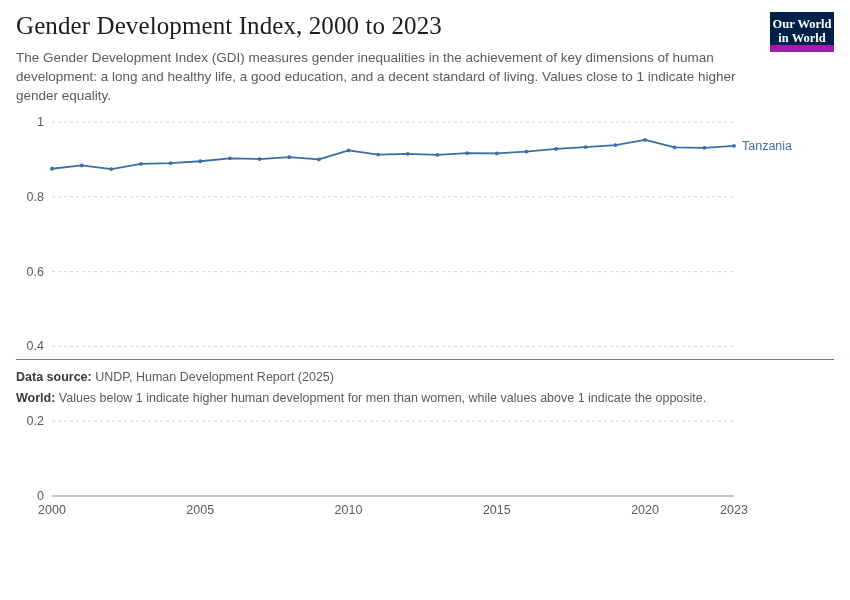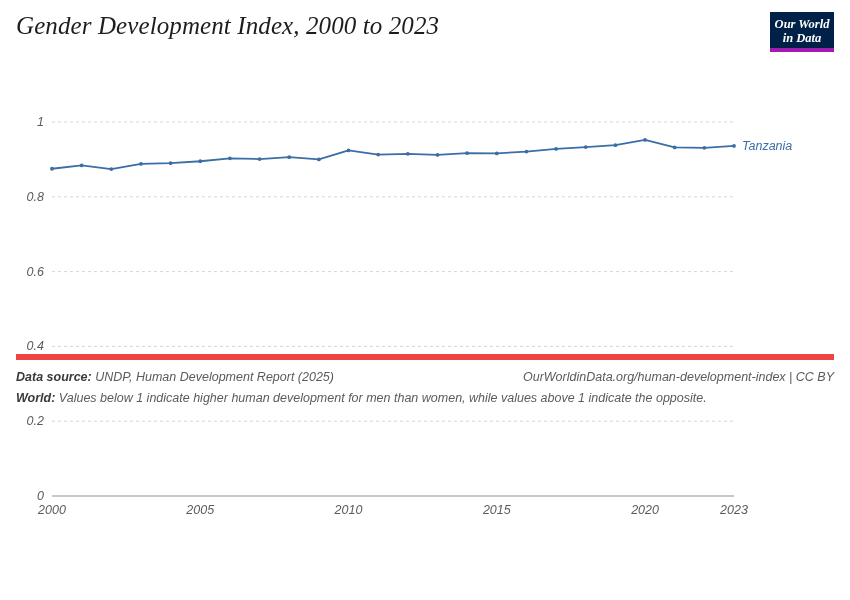--- a/index.html
+++ b/index.html
@@ -8,21 +8,20 @@
     width: 850px; height: 600px;
     background: #ffffff;
     font-family: "Liberation Sans", sans-serif;
     color: #1d1d1d;
     overflow: hidden;
   }
   #page {
     position: relative;
     width: 850px; height: 421px;
     padding: 15px;
-    font-style: italic;
   }
   
   .header {
     position: absolute;
     left: 16px; top: 12px;
     width: 740px;
   }
   .chart-title {
     font-family: "Liberation Serif", serif;
     font-size: 25px;
@@ -44,34 +43,34 @@
     right: 16px; top: 12px;
     width: 64px; height: 40px;
     background: #002147;
     color: #ffffff;
     font-family: "Liberation Serif", serif;
     font-weight: 700;
     font-size: 12.5px;
     line-height: 14px;
     text-align: center;
     padding-top: 5px;
-    border-bottom: 4px solid #a21caf;
+    border-bottom: 7px solid #a21caf;
   }
   
   .plot-wrap {
     position: absolute;
     left: 16px; top: 112px;
     width: 818px; height: 420px;
   }
   .plot-svg { display: block; }
   
   .footer {
     position: absolute;
     left: 16px; right: 16px; bottom: 14px;
-    border-top: 6px solid #ef4444;
+    border-top: 1px solid #ef4444;
     padding-top: 8px;
     font-size: 12.5px;
     color: #5b5b5b;
   }
   .footer-row {
     display: flex;
     justify-content: space-between;
     align-items: baseline;
     line-height: 18px;
   }
@@ -81,25 +80,26 @@
   .footer-right { white-space: nowrap; }
   .note-text { color: #5b5b5b; text-align: center; }
 </style>
 </head>
 <body>
 
 <div id="page">
 
   <div class="header">
     <h1 class="chart-title">Gender Development Index, 2000 to 2023</h1>
+    <p class="chart-subtitle">The Gender Development Index (GDI) measures gender inequalities in the achievement of key dimensions of human development: a long and healthy life, a good education, and a decent standard of living. Values close to 1 indicate higher gender equality.</p>
   </div>
 
   <div class="owid-logo">
     <div>Our World</div>
-    <div>in Data</div>
+    <div>in World</div>
   </div>
 
   <div class="plot-wrap">
     <svg class="plot-svg" id="plot" width="818" height="420" viewBox="0 0 818 420">
         <line x1="36" x2="718" y1="384" y2="384" stroke="#b5b5b5" stroke-width="1" stroke-dasharray="none"></line>
         <text x="28" y="388" text-anchor="end" font-size="12.5" fill="#5b5b5b" font-family="&quot;Liberation Sans&quot;, sans-serif">0</text>
         <line x1="36" x2="718" y1="309.2" y2="309.2" stroke="#d6d6d6" stroke-width="1" stroke-dasharray="3,3"></line>
         <text x="28" y="313.2" text-anchor="end" font-size="12.5" fill="#5b5b5b" font-family="&quot;Liberation Sans&quot;, sans-serif">0.2</text>
         <line x1="36" x2="718" y1="234.4" y2="234.4" stroke="#d6d6d6" stroke-width="1" stroke-dasharray="3,3"></line>
         <text x="28" y="238.4" text-anchor="end" font-size="12.5" fill="#5b5b5b" font-family="&quot;Liberation Sans&quot;, sans-serif">0.4</text>
@@ -144,21 +144,20 @@
         <text x="726" y="37.93599999999998" font-size="12.5" fill="#3b6ea5" font-family="&quot;Liberation Sans&quot;, sans-serif">Tanzania</text>
       </svg>
   </div>
 
   <div class="footer">
     <div class="footer-row">
       <div class="footer-left">
         <span class="footer-label">Data source:</span>
         <span>UNDP, Human Development Report (2025)</span>
       </div>
-      <div class="footer-right">OurWorldinData.org/human-development-index | CC BY</div>
     </div>
     <div class="footer-row second">
       <div>
         <span class="footer-label">World:</span>
         <span class="note-text">Values below 1 indicate higher human development for men than women, while values above 1 indicate the opposite.</span>
       </div>
     </div>
   </div>
 
 </div>

